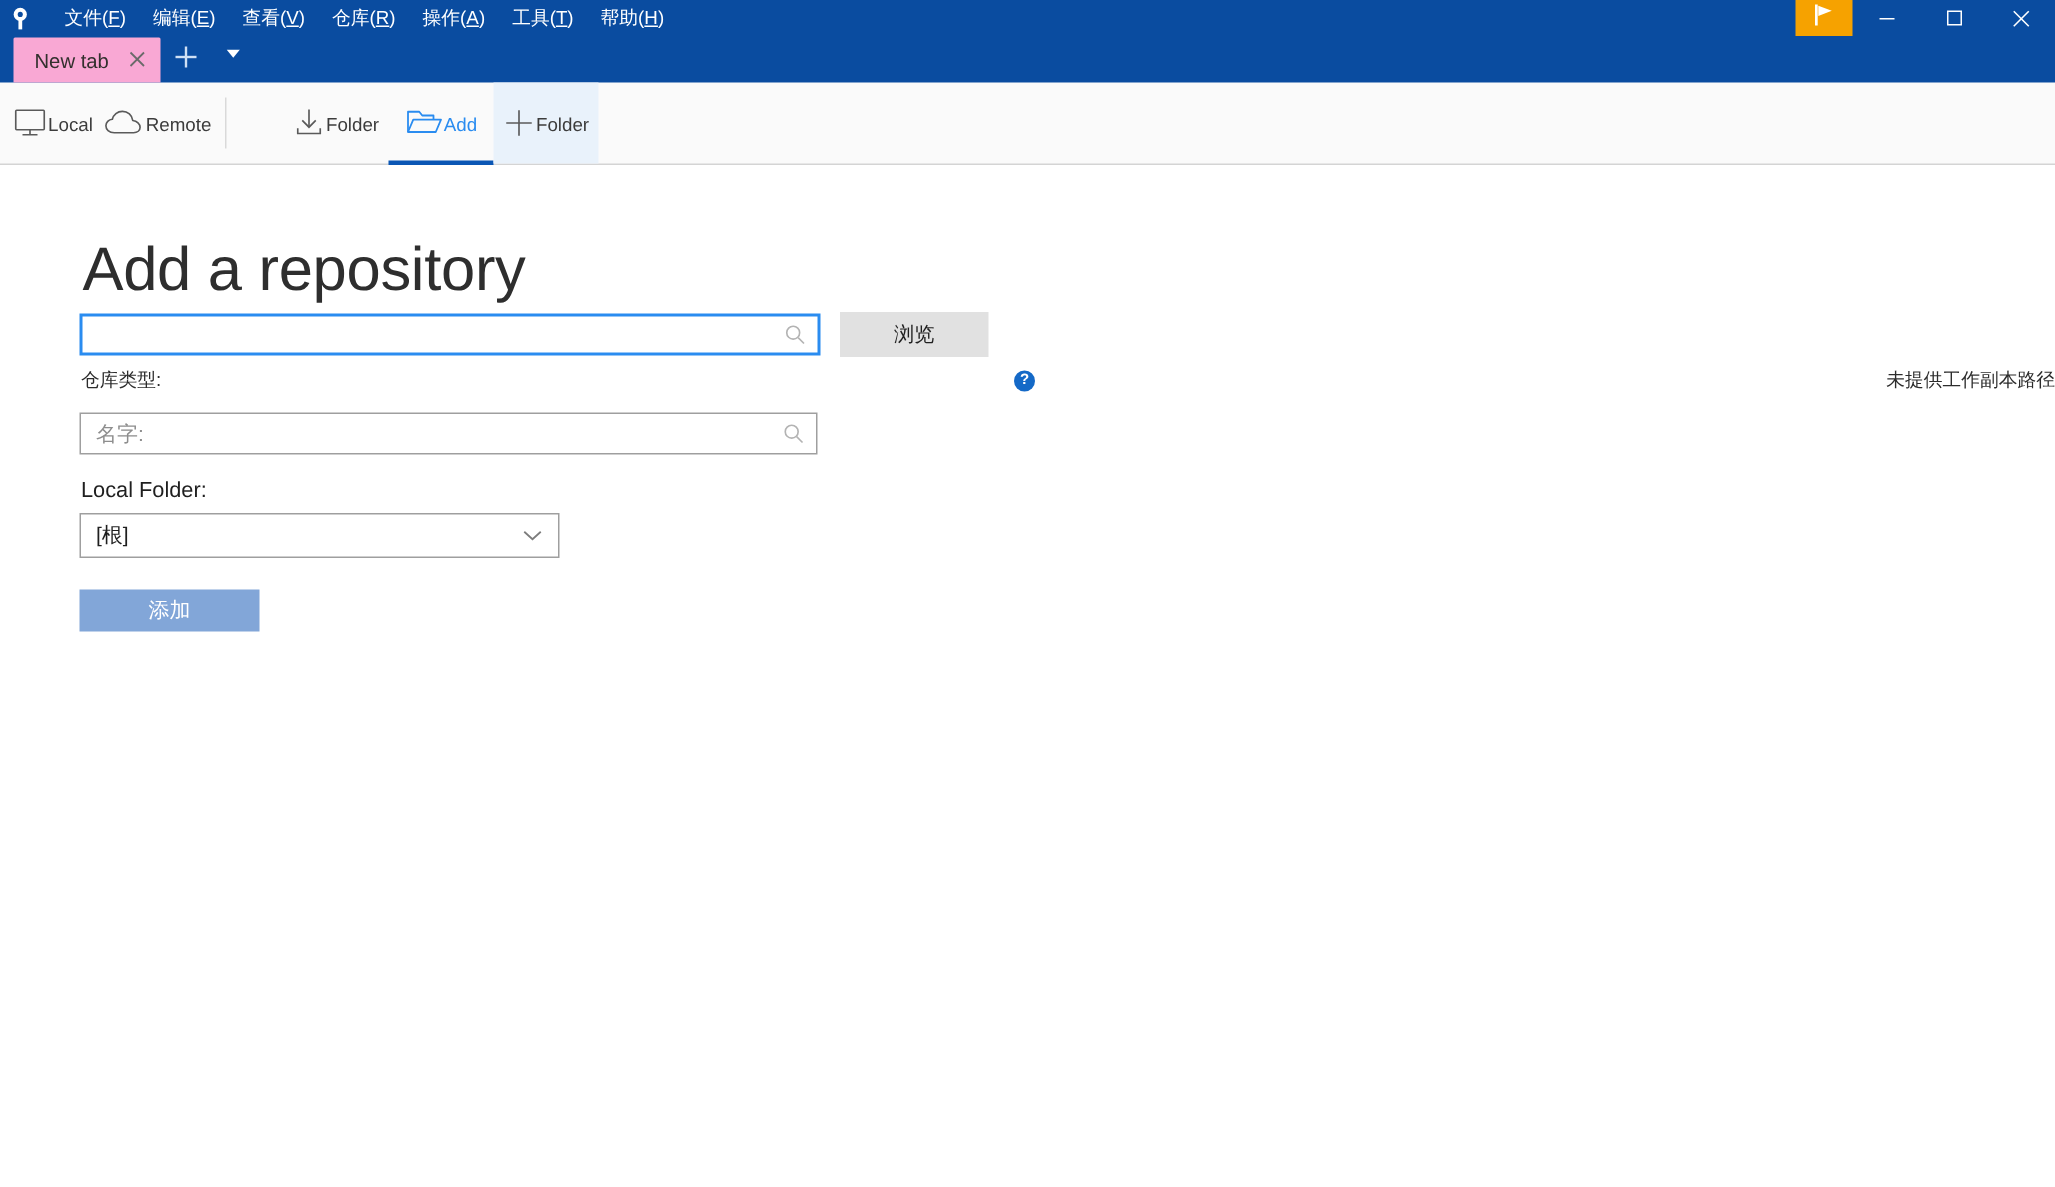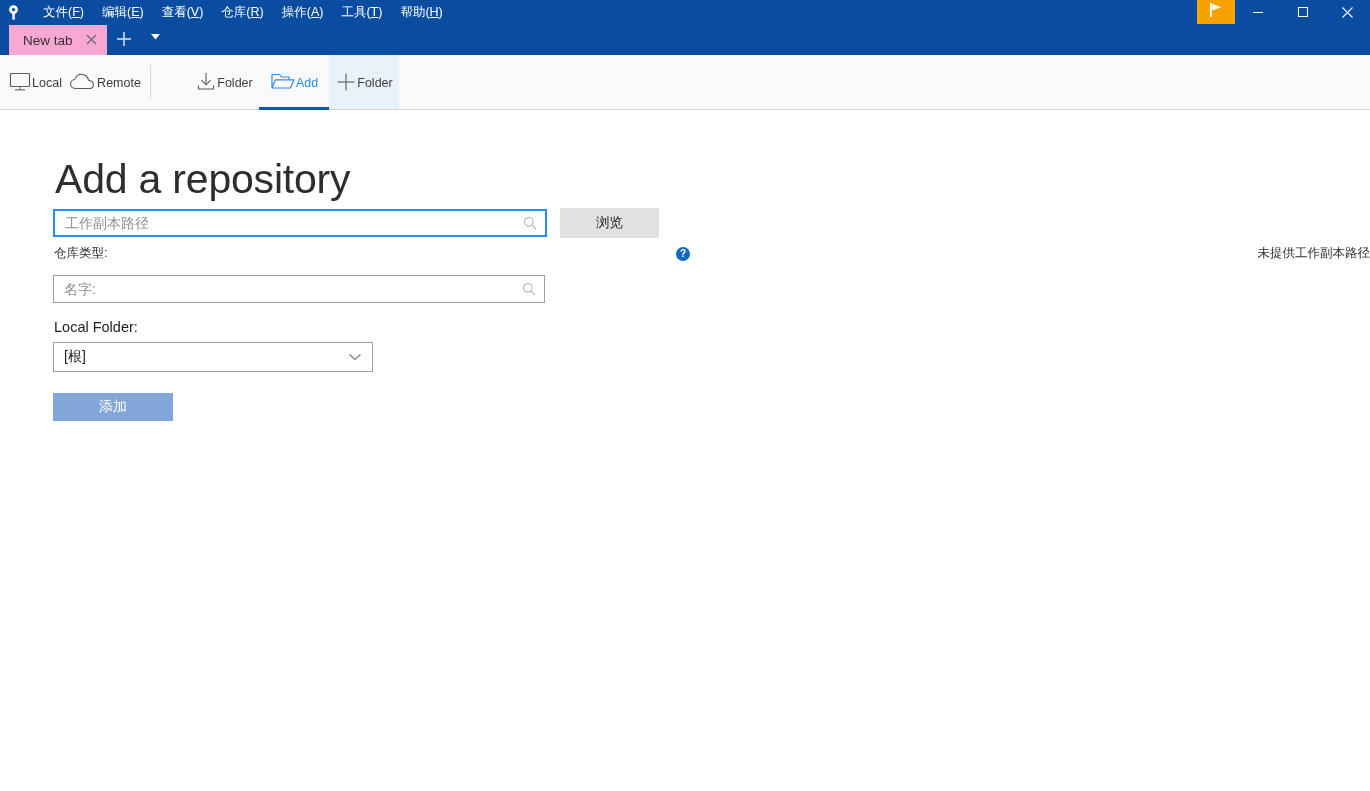--- a/index.html
+++ b/index.html
@@ -433,21 +433,20 @@
   </div>
 
 </div>
 
 <div class="content">
 
   <h1 class="page-title">Add a repository</h1>
 
   <div class="field-row">
     <div class="textfield focused">
-      <input type="text" value="" placeholder="工作副本路径" style="">
       <span class="search-ico">
         <svg width="14" height="14" viewBox="0 0 14 14">
           <circle cx="5.8" cy="5.8" r="4.3" fill="none" stroke="#b3b3b3" stroke-width="1.1"></circle>
           <line x1="9.1" y1="9.1" x2="13" y2="13" stroke="#b3b3b3" stroke-width="1.1"></line>
         </svg>
       </span>
     </div>
     <button class="browse-btn">浏览</button>
   </div>
 

